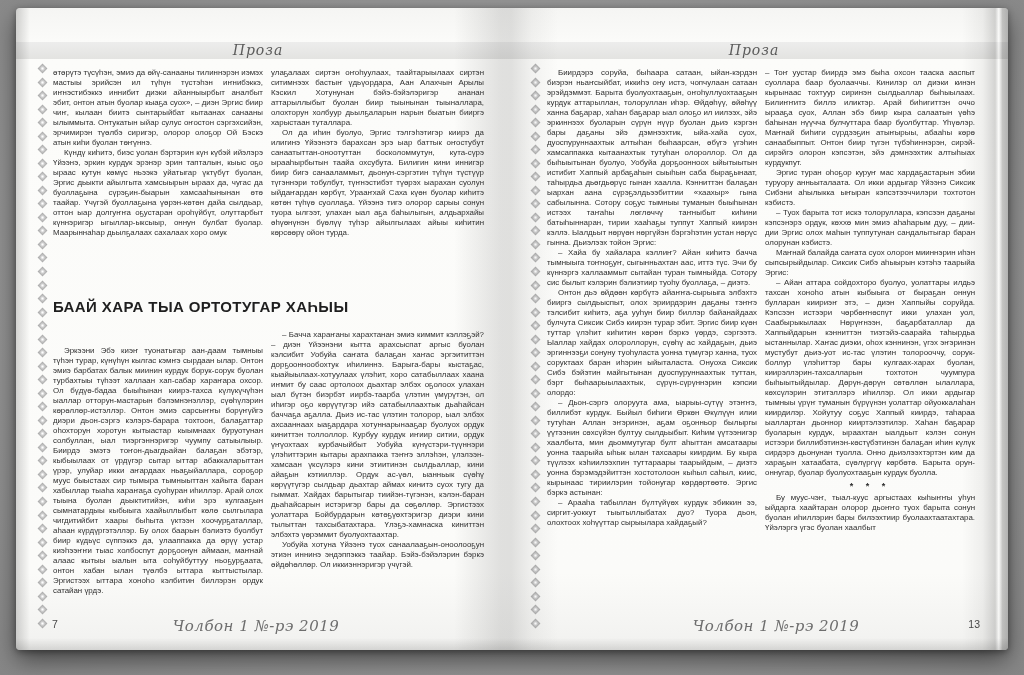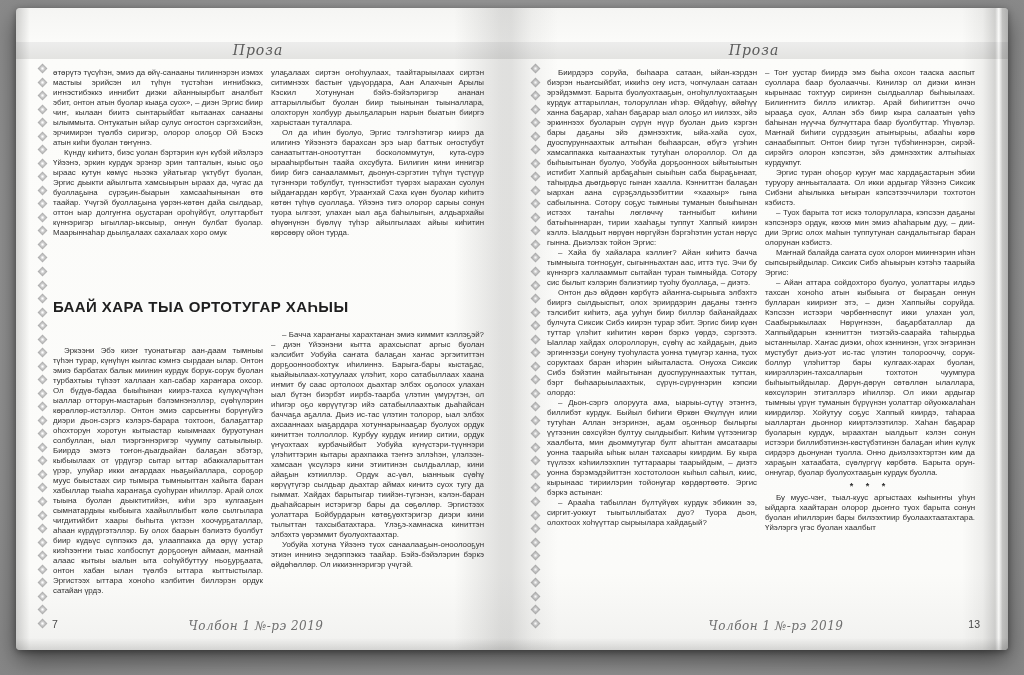--- a/index.html
+++ b/index.html
@@ -53,21 +53,21 @@
     letter-spacing:.4px; font-family:"Liberation Sans", sans-serif;
   }
   .separator { text-align:center; letter-spacing:5px; font-size:9px; color:#2f2f2f; margin:3px 0 2px 0; font-weight:bold; }
   
   .pagenum { position:absolute; top:610px; font-size:10.5px; color:#4a4a4a; }
   .pagenum.left  { left:36px; }
   .pagenum.right { left:940px; width:24px; text-align:right; }
   .footer-script {
     position:absolute; top:611px; height:14px; line-height:14px;
     font-family:"DejaVu Serif", serif; font-style:italic;
-    font-size:12px; color:#6e6e6e; text-align:center; letter-spacing:.5px;
+    font-size:15px; color:#6e6e6e; text-align:center; letter-spacing:.5px;
   }
   .footer-script.left  { left:120px; width:240px; }
   .footer-script.right { left:640px; width:240px; }
   
   .gutter-shadow {
     position:absolute; left:438px; top:0; width:104px; height:642px; pointer-events:none;
     background: linear-gradient(90deg, rgba(80,80,80,0) 0%, rgba(80,80,80,.16) 45%, rgba(110,110,110,.20) 55%, rgba(80,80,80,.06) 75%, rgba(80,80,80,0) 100%);
   }
   .right-curl {
     position:absolute; right:0; top:0; width:46px; height:642px; pointer-events:none;

